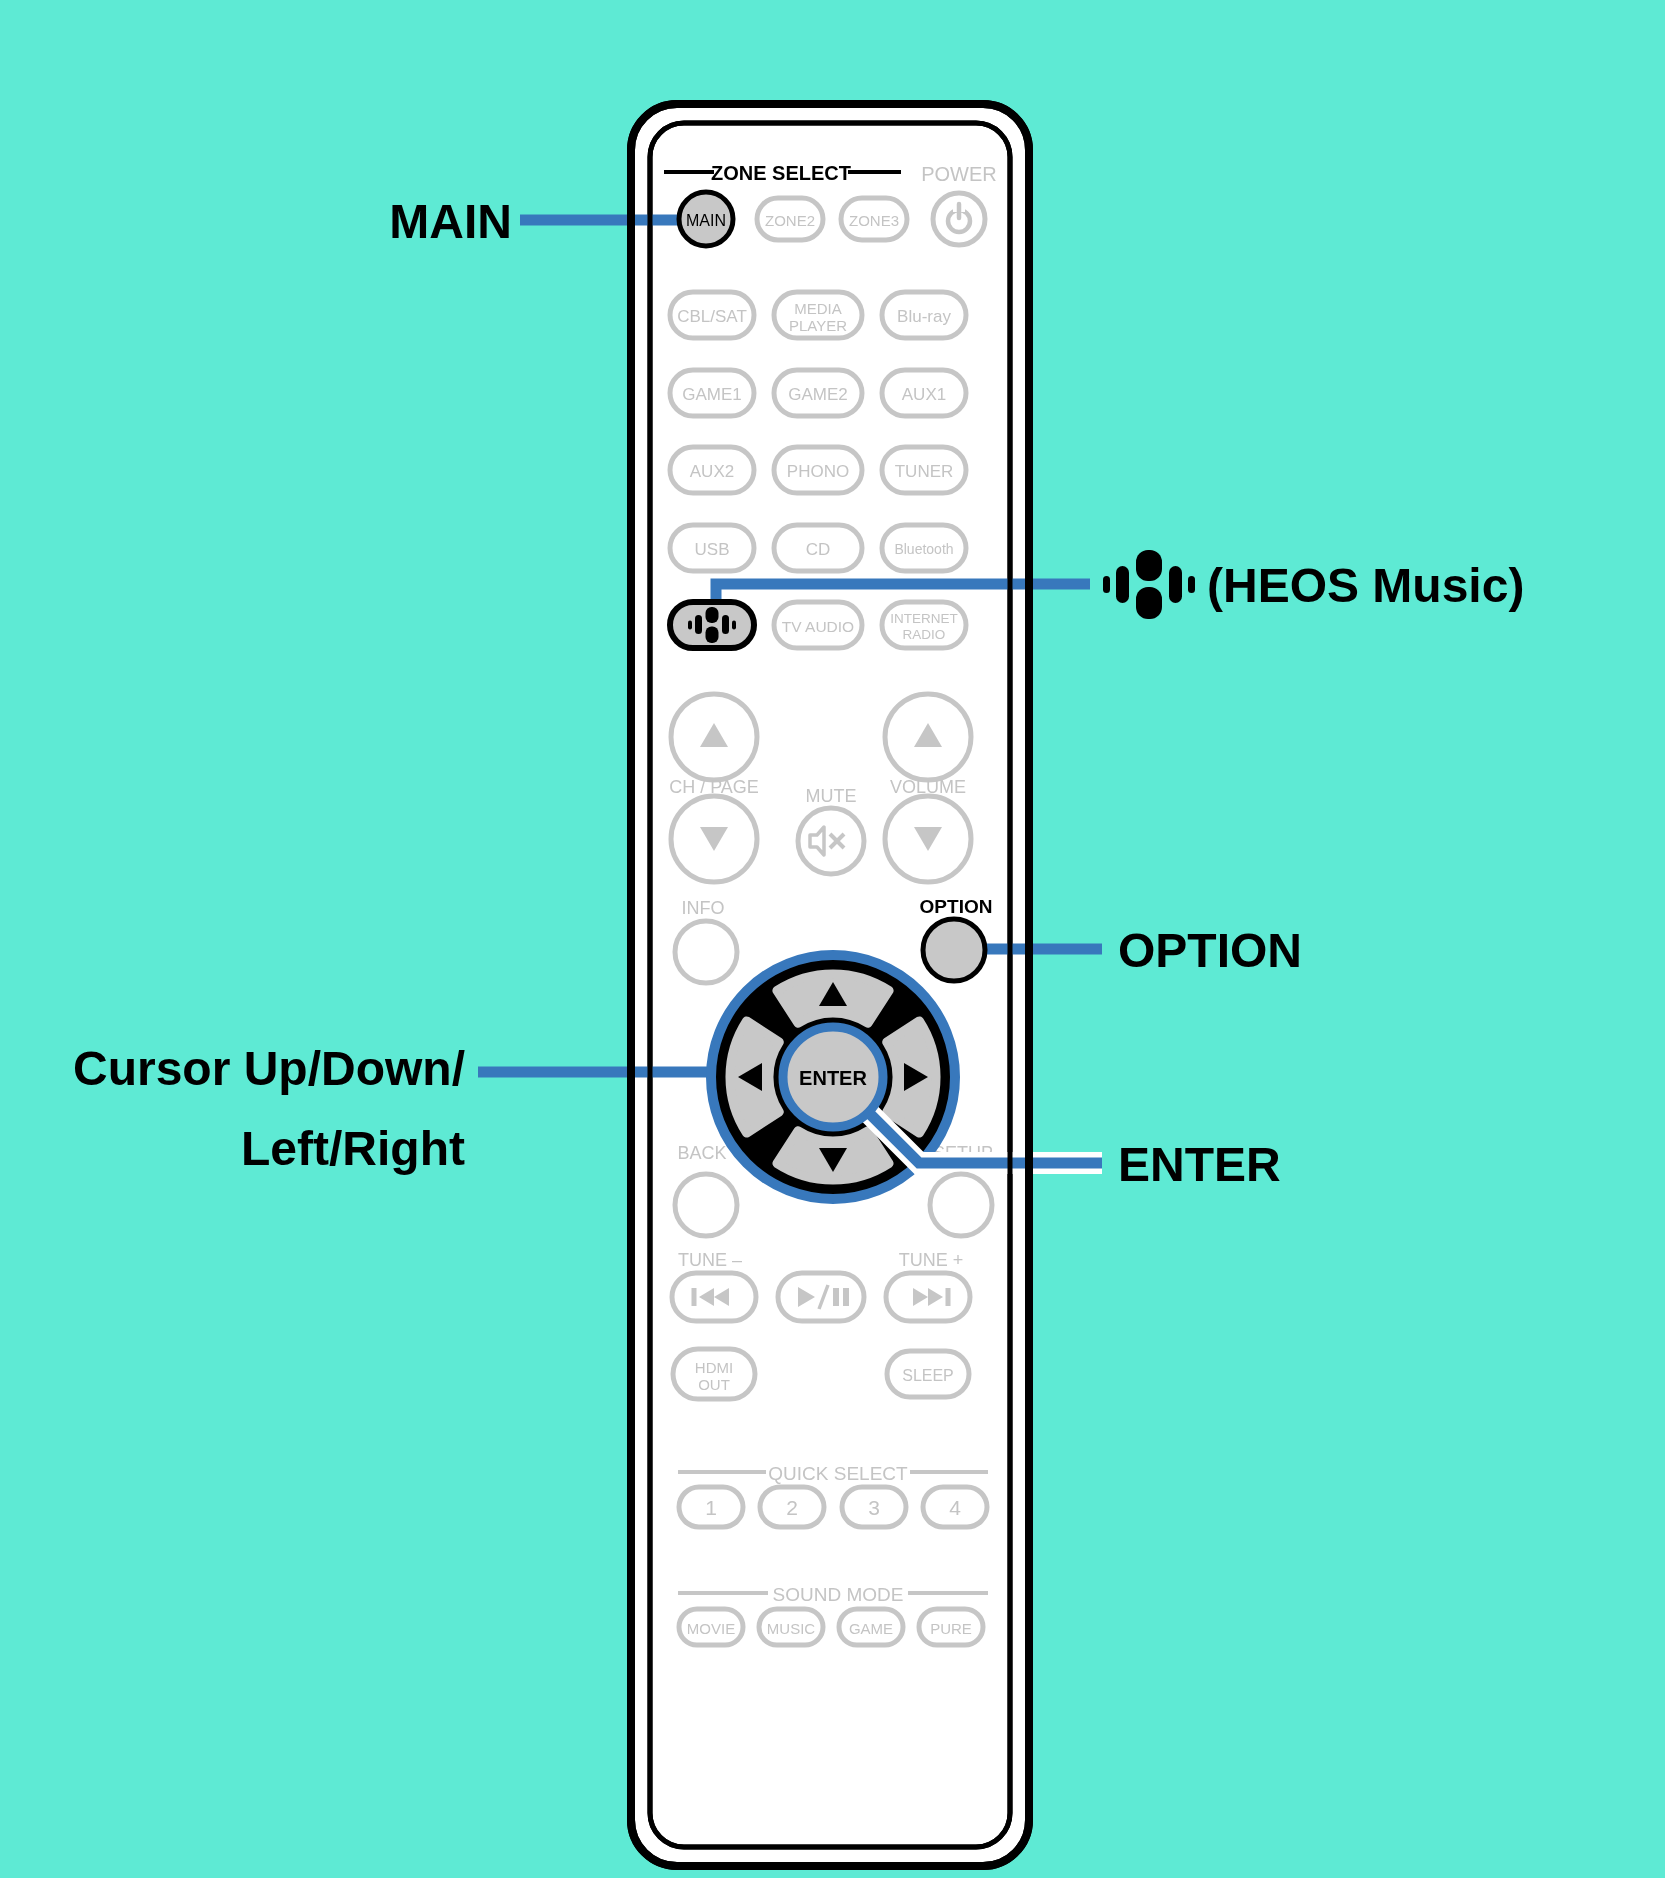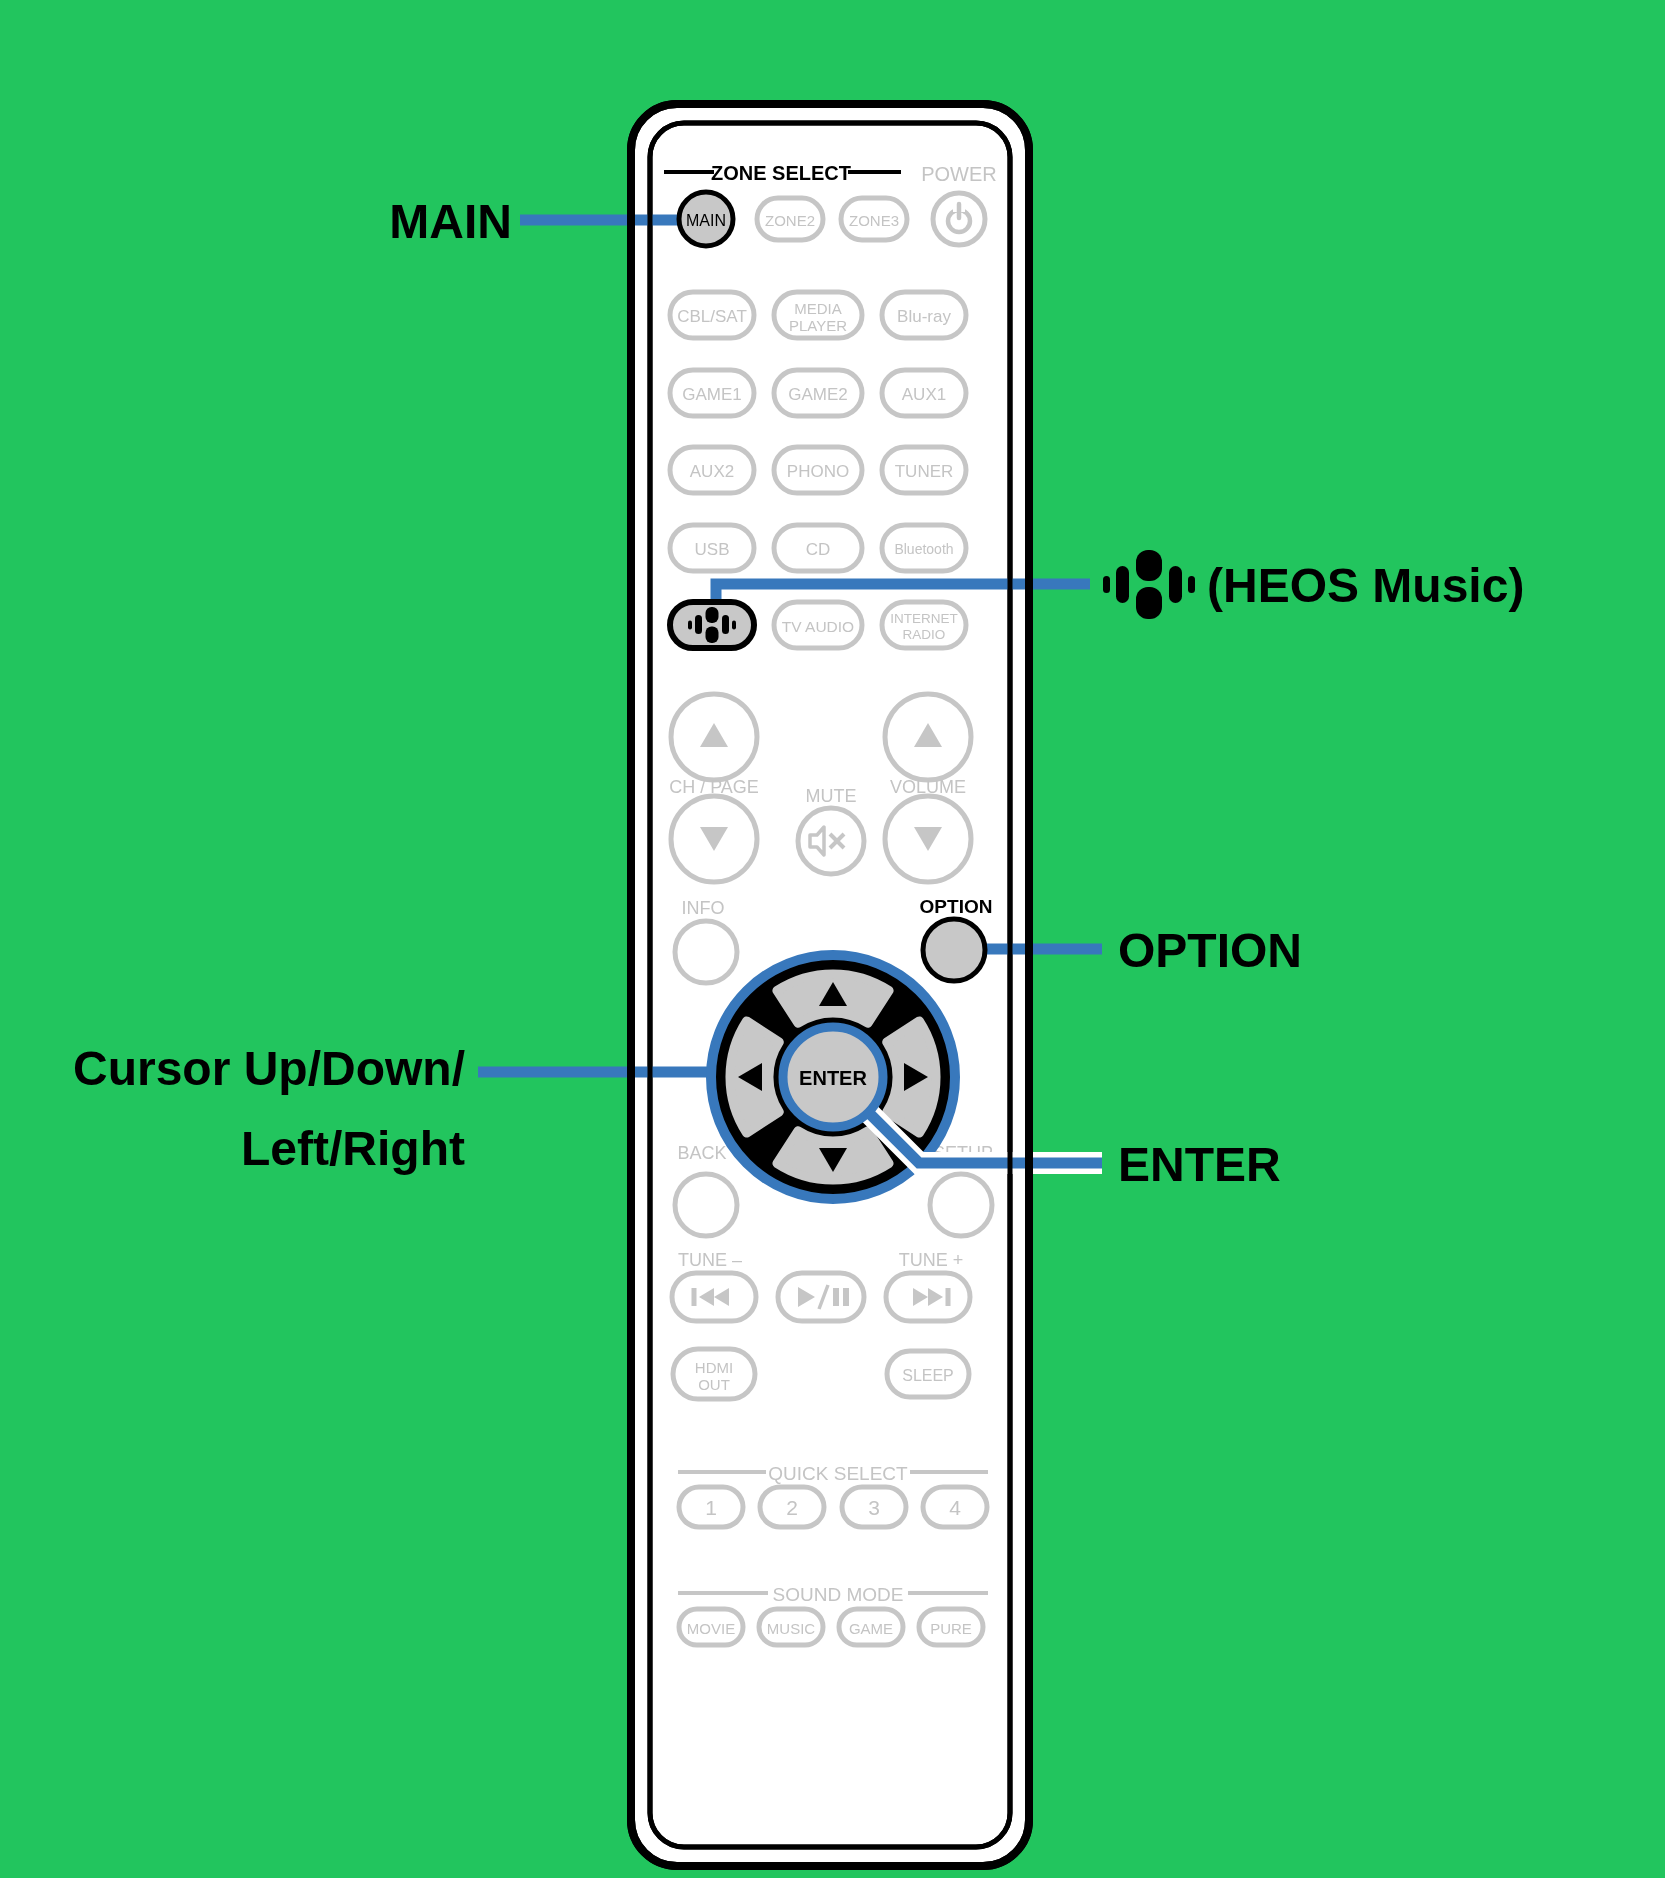--- a/index.html
+++ b/index.html
@@ -1,16 +1,16 @@
 <!DOCTYPE html>
 <html><head>
 <meta charset="utf-8">
 <style>
   html,body{margin:0;padding:0;background:#fff;}
-  .stage{position:relative;width:1665px;height:1878px;background:#22c55e;overflow:hidden;}
+  .stage{position:relative;width:1665px;height:1878px;background:#5eead4;overflow:hidden;}
   svg{display:block;width:1665px;height:1878px;}
   text{dominant-baseline:central;font-family:"Liberation Sans",sans-serif;}
   .g{fill:#C4C4C4;text-anchor:middle;}
   .bk{fill:#000;text-anchor:middle;}
   .pill{fill:#fff;stroke:#C6C6C6;stroke-width:5;}
   .hpill{fill:#C8C8C8;stroke:#000;stroke-width:6;}
   .circ{fill:#fff;stroke:#C6C6C6;stroke-width:5;}
   .hcirc{fill:#C8C8C8;stroke:#000;stroke-width:5;}
   .gfill{fill:#C6C6C6;}
   .gline{stroke:#C6C6C6;stroke-width:4;fill:none;}

